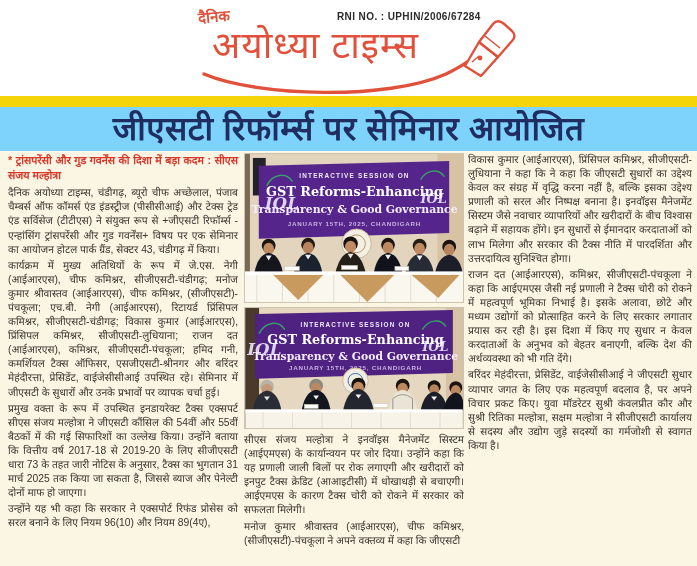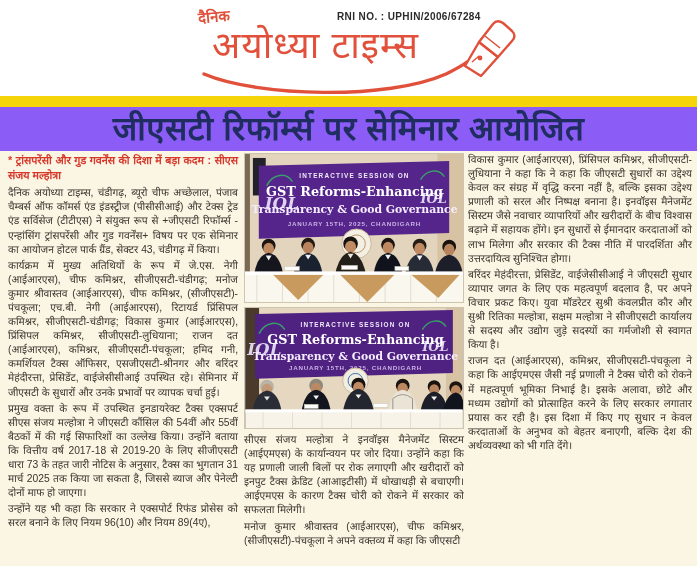--- a/index.html
+++ b/index.html
@@ -7,21 +7,21 @@
         font-family:"Liberation Sans","DejaVu Sans",sans-serif;}
   
   .masthead{position:absolute;top:0;left:0;width:697px;height:96px;background:#ffffff;}
   .rni{position:absolute;left:337px;top:11px;font-size:10px;font-weight:bold;color:#2b2b2b;letter-spacing:.4px;white-space:nowrap;}
   .mast-daily{position:absolute;left:198px;top:6px;font-size:15px;font-weight:bold;color:#e1503a;transform:rotate(-5deg);}
   .mast-title{position:absolute;left:212px;top:18px;font-size:37px;font-weight:normal;color:#e1503a;white-space:nowrap;letter-spacing:1px;}
   .mast-svg{position:absolute;left:168px;top:0;}
   
   .yellow-bar{position:absolute;top:96px;left:0;width:697px;height:11px;background:#f6d40a;}
   
-  .headline-band{position:absolute;top:107px;left:0;width:697px;height:44px;background:#8b5cf6;}
+  .headline-band{position:absolute;top:107px;left:0;width:697px;height:44px;background:#7dd3fc;}
   .headline-band h1{margin:0;padding-top:2px;text-align:center;font-size:33px;line-height:40px;
                     font-weight:bold;color:#1f2d60;letter-spacing:.5px;}
   
   .body-area{position:absolute;top:151px;left:0;width:697px;height:415px;background:#fbf5e3;padding-left:48px;}
   .col{position:absolute;top:2px;}
   .col-left{left:8px;width:230px;}
   .col-mid{left:244px;width:220px;}
   .col-right{left:468px;width:224px;}
   p.body-text{margin:0 0 2px 0;font-size:10.3px;line-height:1.37;text-align:justify;color:#39342e;}
   p.lead{margin:0 0 3px 0;font-size:10.8px;line-height:1.4;font-weight:bold;color:#d6392b;text-align:justify;}
@@ -231,18 +231,18 @@
           </g>
         </svg>
       </div>
 
       <p class="body-text">सीएस संजय मल्होत्रा ने इनवॉइस मैनेजमेंट सिस्टम (आईएमएस) के कार्यान्वयन पर जोर दिया। उन्होंने कहा कि यह प्रणाली जाली बिलों पर रोक लगाएगी और खरीदारों को इनपुट टैक्स क्रेडिट (आआइटीसी) में धोखाधड़ी से बचाएगी। आईएमएस के कारण टैक्स चोरी को रोकने में सरकार को सफलता मिलेगी।</p>
       <p class="body-text">मनोज कुमार श्रीवास्तव (आईआरएस), चीफ कमिश्नर, (सीजीएसटी)-पंचकूला ने अपने वक्तव्य में कहा कि जीएसटी</p>
     </div>
 
     <div class="col col-right">
       <p class="body-text">विकास कुमार (आईआरएस), प्रिंसिपल कमिश्नर, सीजीएसटी-लुधियाना ने कहा कि ने कहा कि जीएसटी सुधारों का उद्देश्य केवल कर संग्रह में वृद्धि करना नहीं है, बल्कि इसका उद्देश्य प्रणाली को सरल और निष्पक्ष बनाना है। इनवॉइस मैनेजमेंट सिस्टम जैसे नवाचार व्यापारियों और खरीदारों के बीच विश्वास बढ़ाने में सहायक होंगे। इन सुधारों से ईमानदार करदाताओं को लाभ मिलेगा और सरकार की टैक्स नीति में पारदर्शिता और उत्तरदायित्व सुनिश्चित होगा।</p>
+      <p class="body-text">राजन दत (आईआरएस), कमिश्नर, सीजीएसटी-पंचकूला ने कहा कि आईएमएस जैसी नई प्रणाली ने टैक्स चोरी को रोकने में महत्वपूर्ण भूमिका निभाई है। इसके अलावा, छोटे और मध्यम उद्योगों को प्रोत्साहित करने के लिए सरकार लगातार प्रयास कर रही है। इस दिशा में किए गए सुधार न केवल करदाताओं के अनुभव को बेहतर बनाएगी, बल्कि देश की अर्थव्यवस्था को भी गति देंगे।</p>
       <p class="body-text">बरिंदर मेहंदीरत्ता, प्रेसिडेंट, वाईजेसीसीआई ने जीएसटी सुधार व्यापार जगत के लिए एक महत्वपूर्ण बदलाव है, पर अपने विचार प्रकट किए। युवा मॉडरेटर सुश्री कंवलप्रीत कौर और सुश्री रितिका मल्होत्रा, सक्षम मल्होत्रा ने सीजीएसटी कार्यालय से सदस्य और उद्योग जुड़े सदस्यों का गर्मजोशी से स्वागत किया है।</p>
-      <p class="body-text">राजन दत (आईआरएस), कमिश्नर, सीजीएसटी-पंचकूला ने कहा कि आईएमएस जैसी नई प्रणाली ने टैक्स चोरी को रोकने में महत्वपूर्ण भूमिका निभाई है। इसके अलावा, छोटे और मध्यम उद्योगों को प्रोत्साहित करने के लिए सरकार लगातार प्रयास कर रही है। इस दिशा में किए गए सुधार न केवल करदाताओं के अनुभव को बेहतर बनाएगी, बल्कि देश की अर्थव्यवस्था को भी गति देंगे।</p>
     </div>
 
   </main>
 </div>
 
 </body></html>

